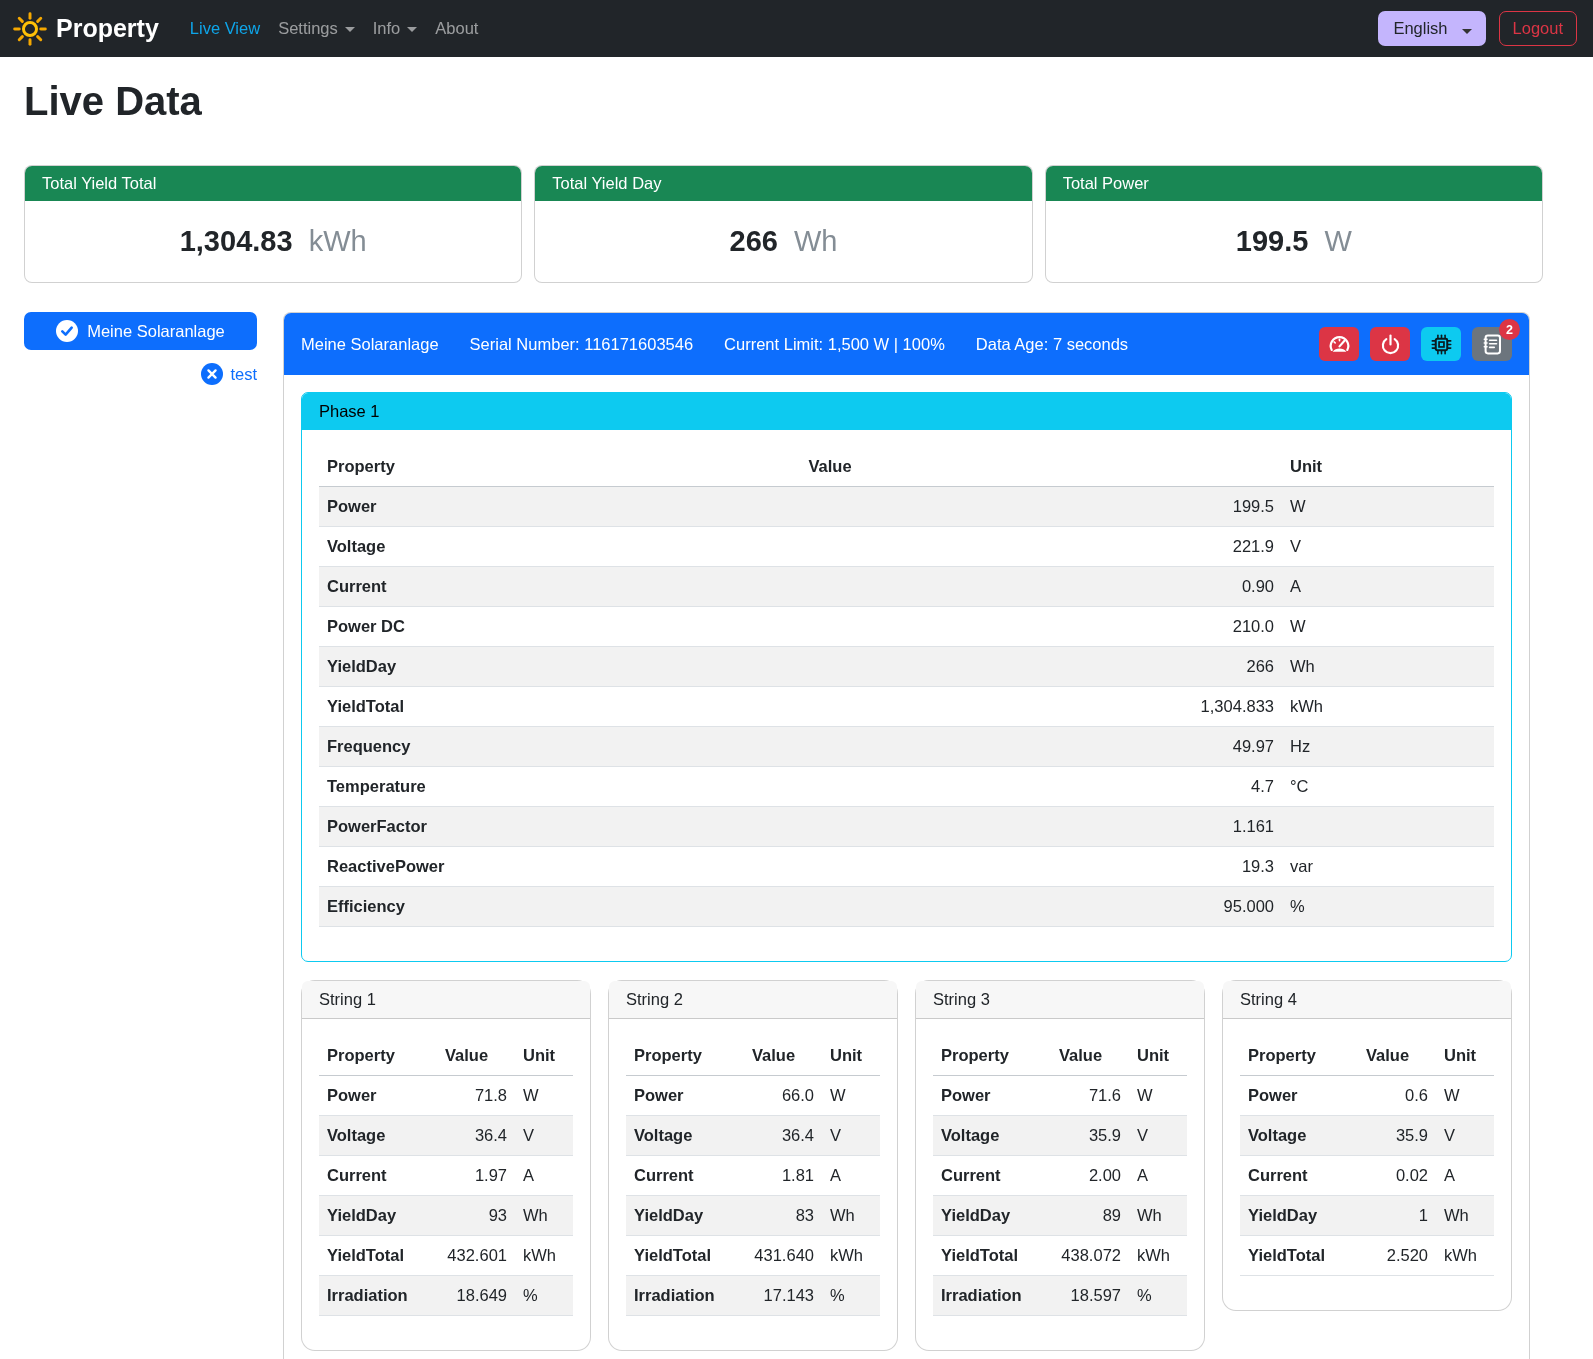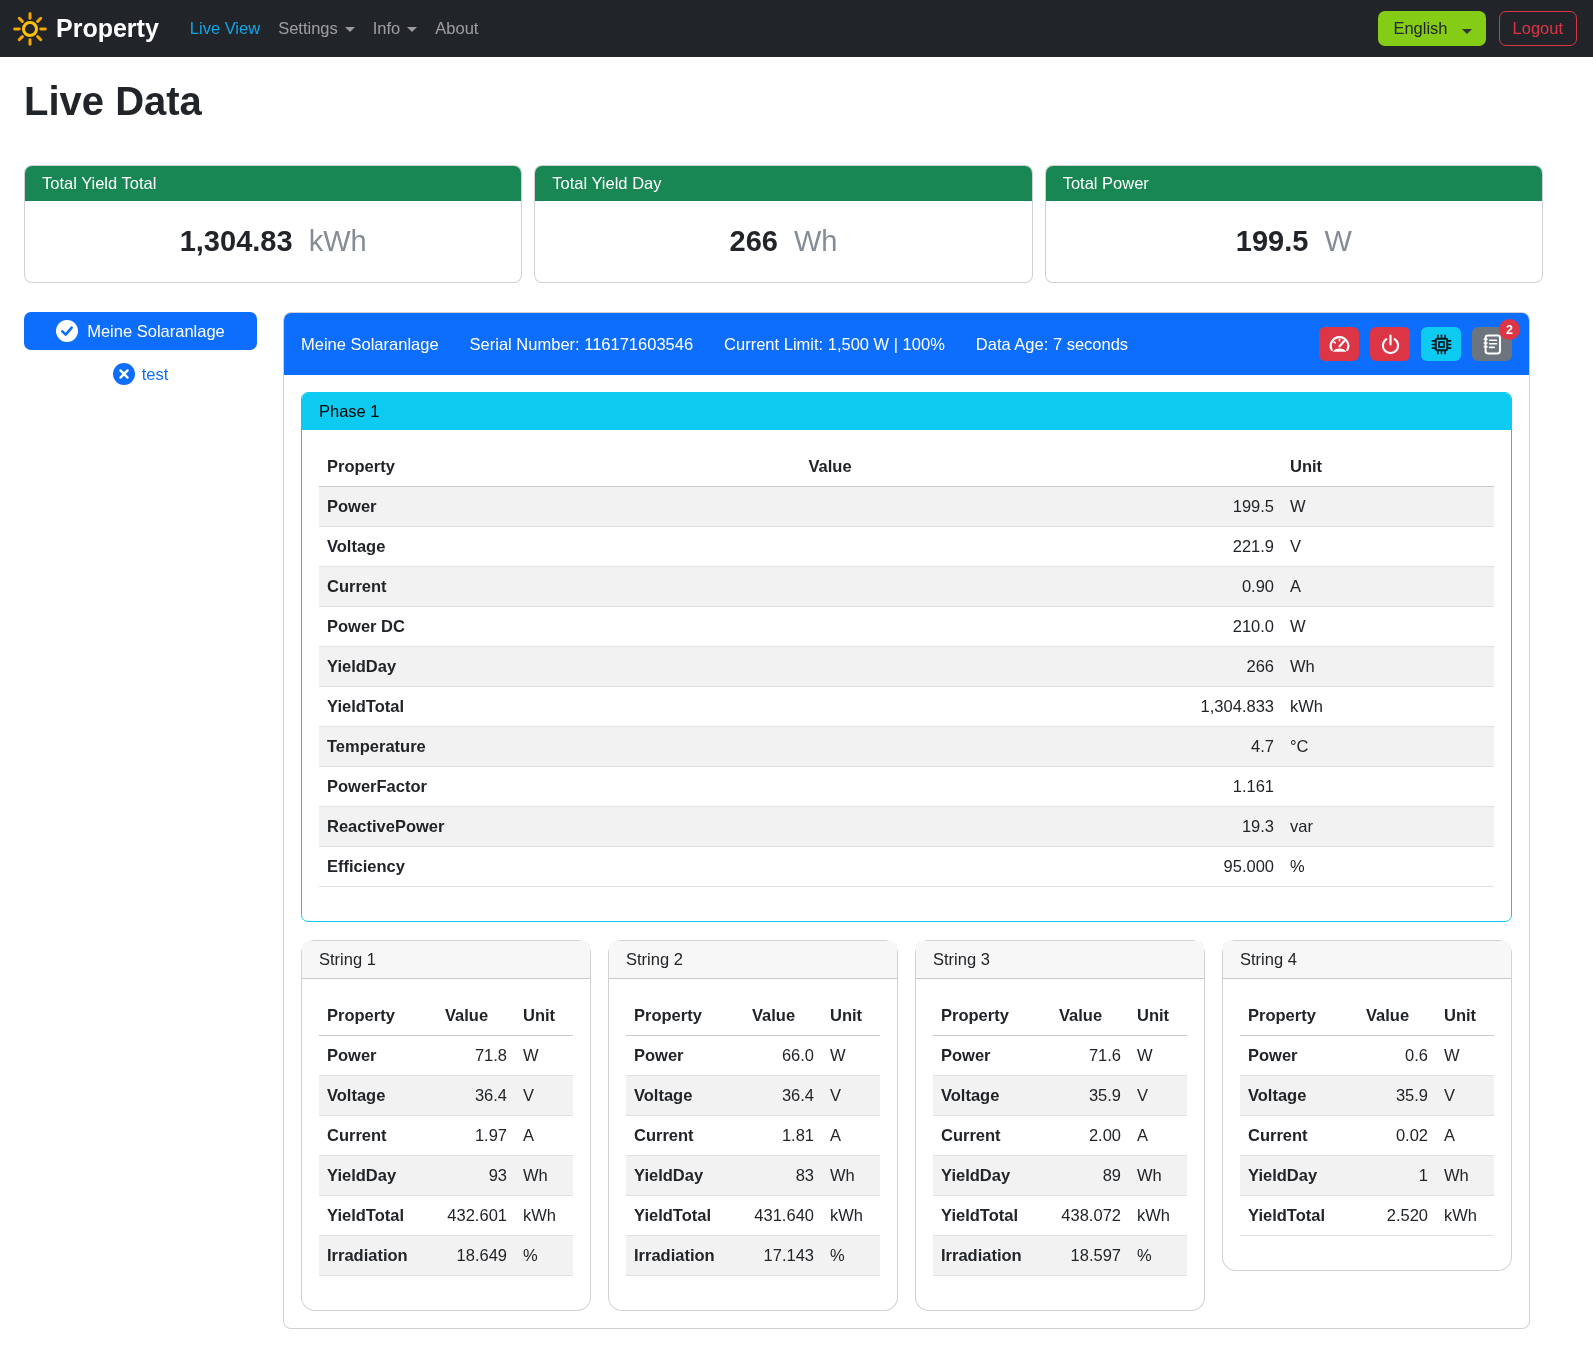--- a/index.html
+++ b/index.html
@@ -35,21 +35,21 @@
   .caret {
     width: 0; height: 0; display: inline-block;
     border-left: 5px solid transparent;
     border-right: 5px solid transparent;
     border-top: 5px solid currentColor;
     margin-top: 2px;
   }
   .nav-right { margin-left: auto; display: flex; align-items: center; gap: 13px; }
   .lang-select {
     position: relative;
-    background: #84cc16; color: #212529;
+    background: #c4b5fd; color: #212529;
     border-radius: 7px;
     padding: 8px 38px 8px 15px;
     cursor: pointer;
   }
   .lang-select .caret {
     position: absolute; right: 14px; top: 16px;
     border-top-color: #333;
   }
   .logout-btn {
     background: transparent;
@@ -99,21 +99,21 @@
     width: 100%;
     background: #0d6efd; color: #fff;
     border: none; border-radius: 7px;
     padding: 8px 10px;
     font-size: 16.5px; font-family: inherit;
     display: flex; align-items: center; justify-content: center; gap: 9px;
     cursor: pointer;
   }
   .sidebar-secondary {
     margin-top: 13px;
-    display: flex; align-items: center; justify-content: center; gap: 7px;
+    display: flex; align-items: center; justify-content: flex-end; gap: 7px;
     color: #0d6efd;
     cursor: pointer;
   }
 
   .inverter-card { flex: 1; margin-right: 39px; }
   .inverter-header {
     background: #0d6efd; color: #fff;
     border-radius: 7px 7px 0 0;
     padding: 14px 17px;
     display: flex; align-items: center; gap: 31px;
@@ -406,20 +406,25 @@
                     <th scope="row">YieldDay</th>
                     <td class="cell-value">266</td>
                     <td>Wh</td>
                   </tr>
                   <tr>
                     <th scope="row">YieldTotal</th>
                     <td class="cell-value">1,304.833</td>
                     <td>kWh</td>
                   </tr>
                   <tr>
+                    <th scope="row">Frequency</th>
+                    <td class="cell-value">49.97</td>
+                    <td>Hz</td>
+                  </tr>
+                  <tr>
                     <th scope="row">Temperature</th>
                     <td class="cell-value">4.7</td>
                     <td>°C</td>
                   </tr>
                   <tr>
                     <th scope="row">PowerFactor</th>
                     <td class="cell-value">1.161</td>
                     <td></td>
                   </tr>
                   <tr>

